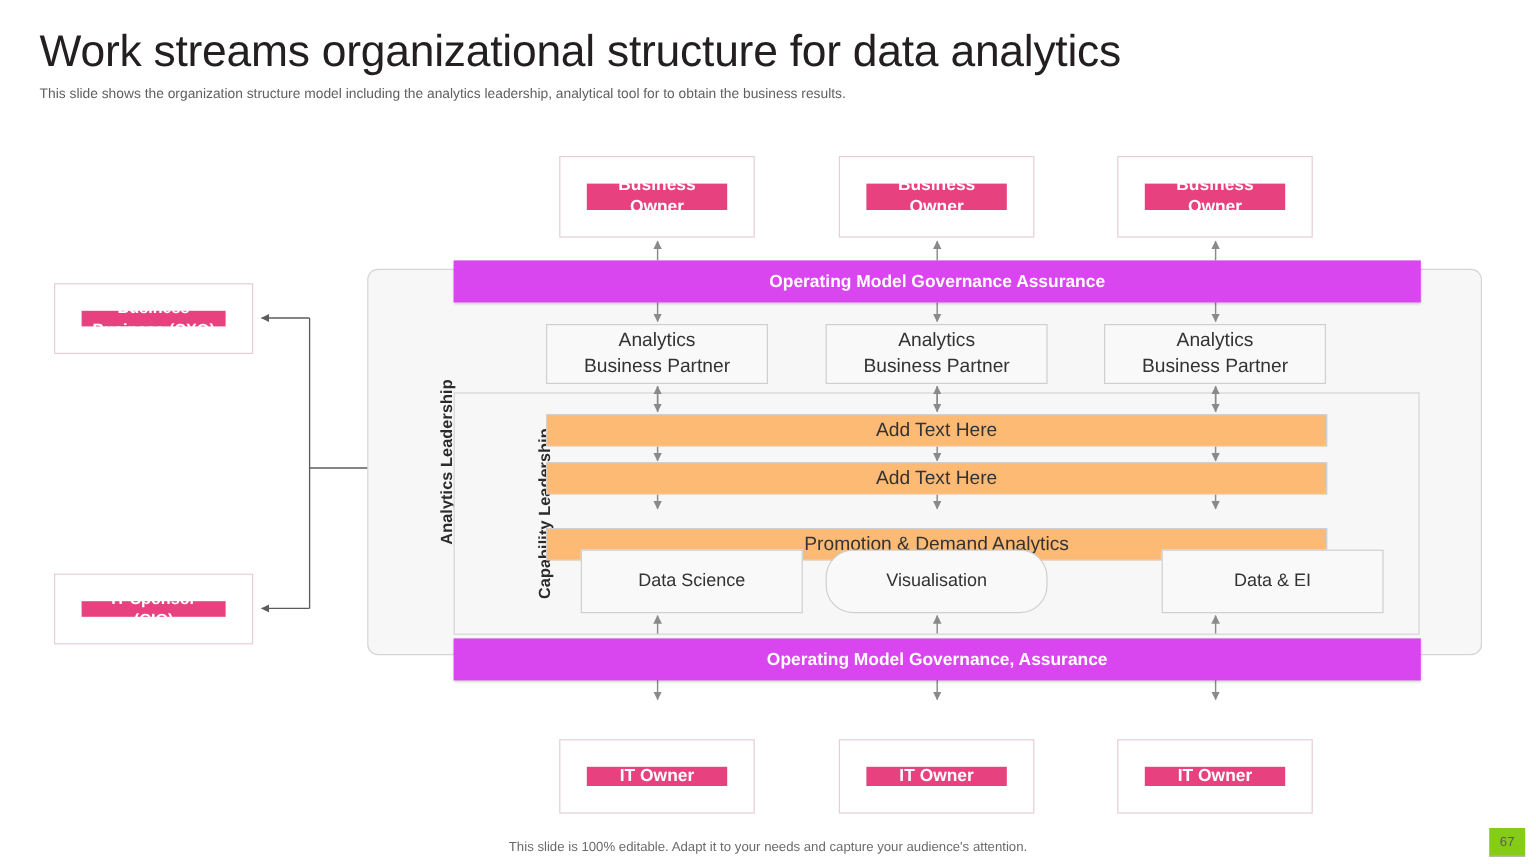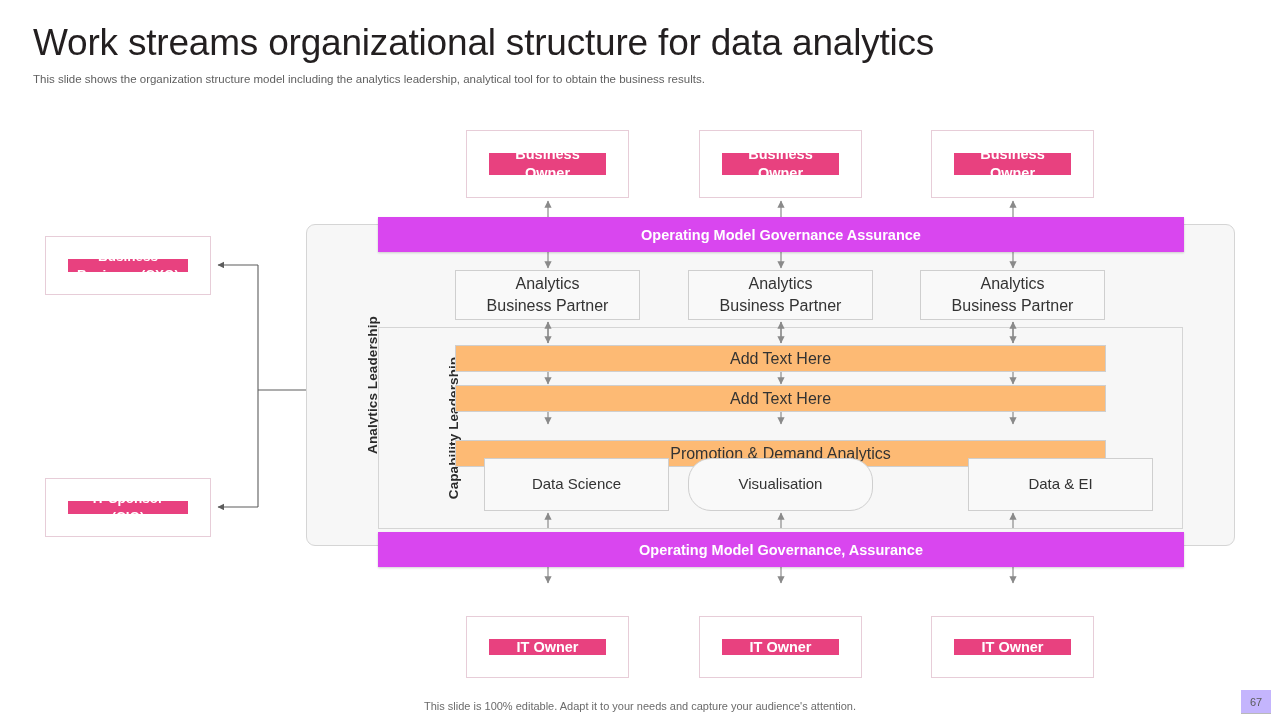--- a/index.html
+++ b/index.html
@@ -205,21 +205,21 @@
     text-align: center;
     font-size: 11px;
     color: #6b6b6b;
   }
   #page-number-badge {
     position: absolute;
     right: 9px;
     top: 690px;
     width: 30px;
     height: 24px;
-    background: #c4b5fd;
+    background: #84cc16;
     display: flex;
     align-items: center;
     justify-content: center;
     font-size: 11px;
     color: #5a5a5a;
     border-bottom: 1px solid #b9b9b9;
     box-sizing: border-box;
   }
 </style>
 </head>

